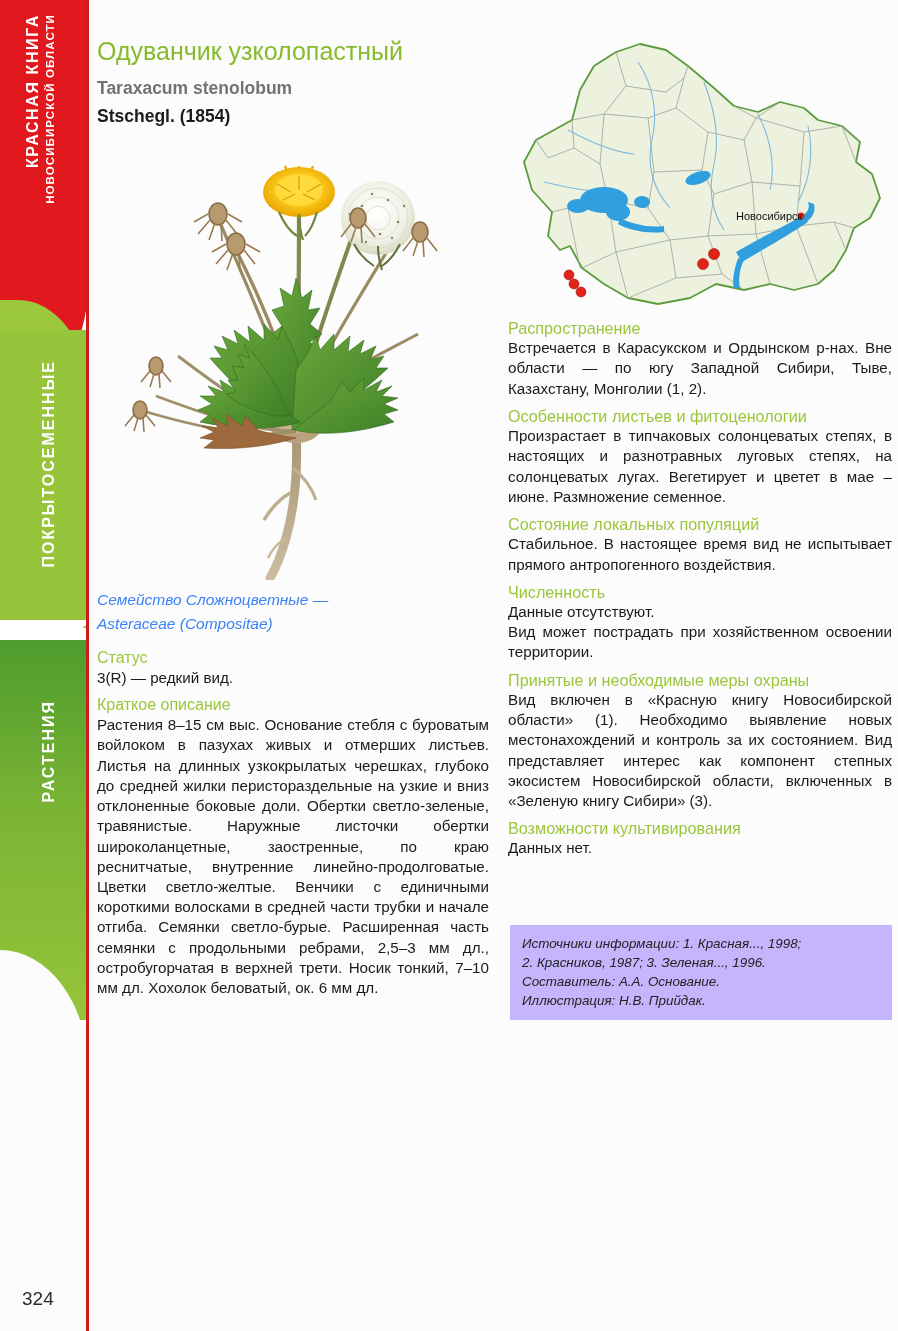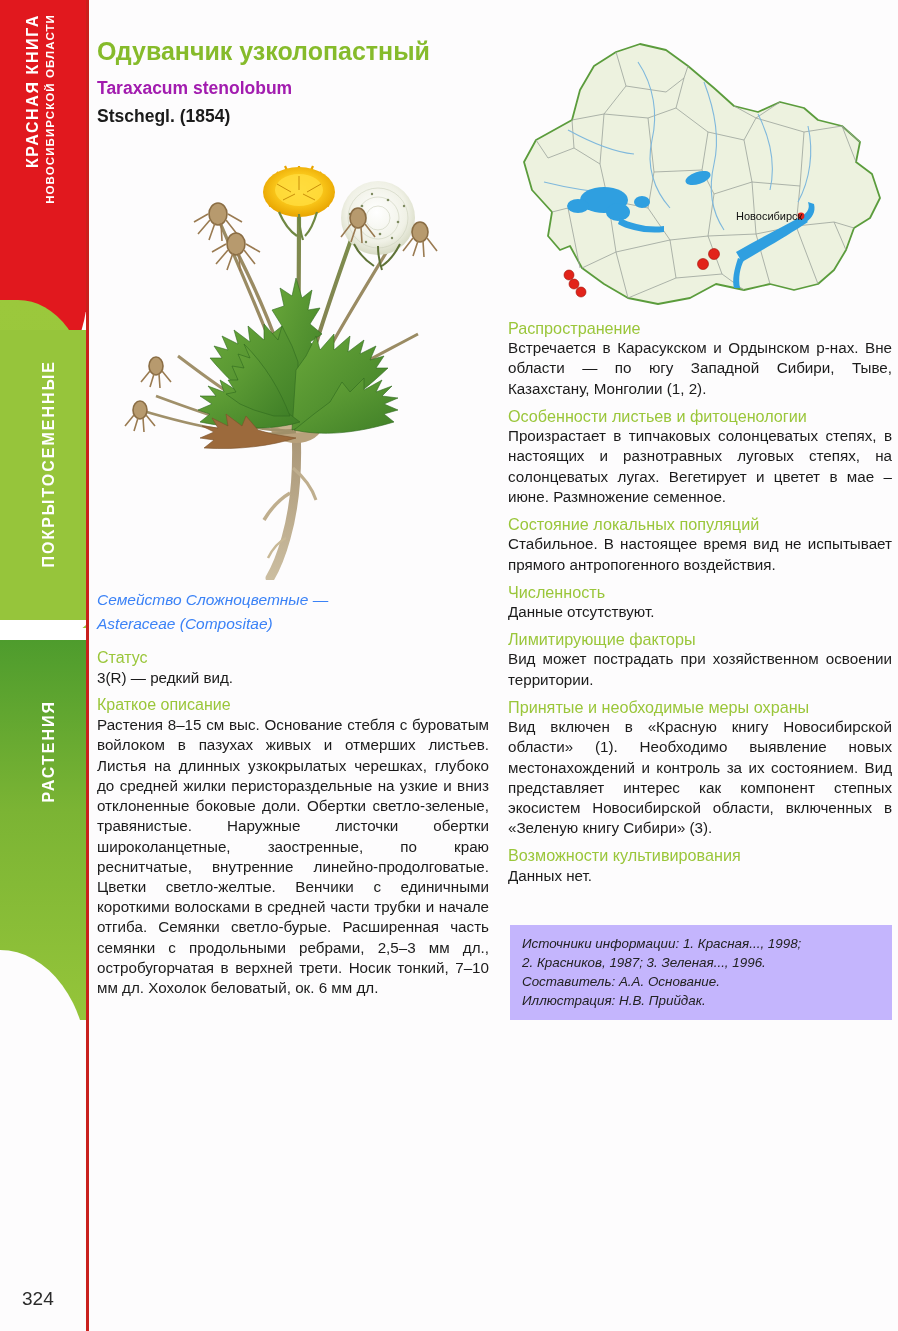--- a/index.html
+++ b/index.html
@@ -72,25 +72,25 @@
 
   
   .page-num{
     position:absolute;left:22px;top:1288px;
     font-size:19px;color:#2b2b2b;
   }
 
   
   .species-name{
     position:absolute;left:97px;top:38px;width:400px;
-    font-size:25px;font-weight:bold;color:#86bb2b;line-height:1.1;
+    font-size:25px;font-weight:normal;color:#86bb2b;line-height:1.1;
   }
   .latin-name{
     position:absolute;left:97px;top:76px;width:400px;
-    font-size:17.5px;font-weight:bold;color:#a21caf;line-height:1.45;
+    font-size:17.5px;font-weight:bold;color:#737373;line-height:1.45;
   }
   .latin-auth{
     position:absolute;left:97px;top:104px;width:400px;
     font-size:17.5px;font-weight:bold;color:#1b1b1b;line-height:1.45;
   }
 
   
   .illus{position:absolute;left:100px;top:138px;width:400px;height:442px;}
 
   
@@ -398,21 +398,20 @@
 
     <div class="sec-h">Особенности листьев и фитоценологии</div>
     <p class="sec-p">Произрастает в типчаковых солонцеватых степях, в настоящих и разнотравных луговых степях, на солонцеватых лугах. Вегетирует и цветет в мае – июне. Размножение семенное.</p>
 
     <div class="sec-h">Состояние локальных популяций</div>
     <p class="sec-p">Стабильное. В настоящее время вид не испытывает прямого антропогенного воздействия.</p>
 
     <div class="sec-h">Численность</div>
     <p class="sec-p">Данные отсутствуют.</p>
 
-    <div class="sec-h">Лимитирующие факторы</div>
     <p class="sec-p">Вид может пострадать при хозяйственном освоении территории.</p>
 
     <div class="sec-h">Принятые и необходимые меры охраны</div>
     <p class="sec-p">Вид включен в «Красную книгу Новосибирской области» (1). Необходимо выявление новых местонахождений и контроль за их состоянием. Вид представляет интерес как компонент степных экосистем Новосибирской области, включенных в «Зеленую книгу Сибири» (3).</p>
 
     <div class="sec-h">Возможности культивирования</div>
     <p class="sec-p">Данных нет.</p>
   </div>
 
   <div class="sources">

